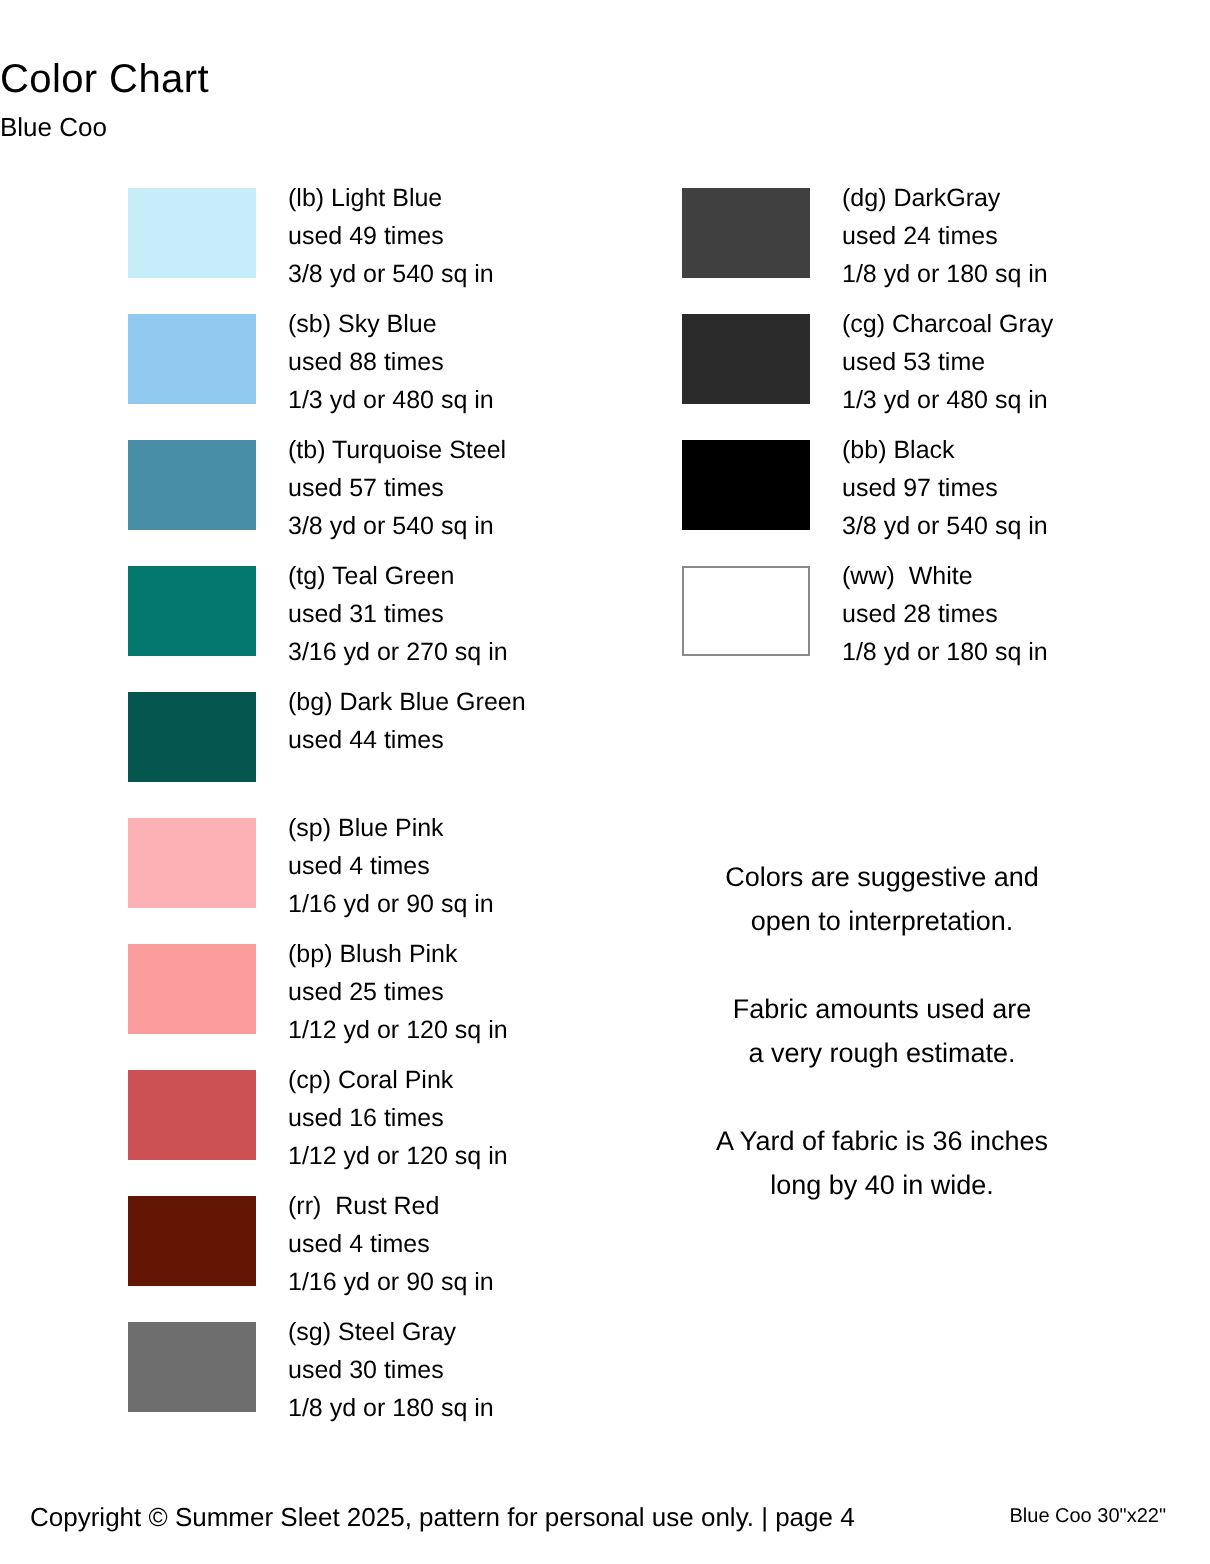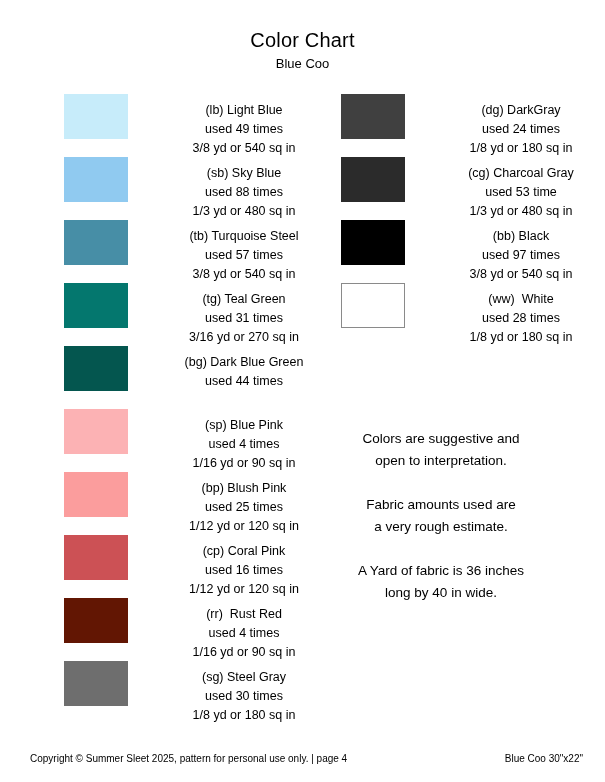--- a/index.html
+++ b/index.html
@@ -15,21 +15,21 @@
     color: #000000;
     overflow: hidden;
   }
 
   
   #header {
     position: absolute;
     top: 28px;
     left: 0;
     width: 605px;
-    text-align: center;
+    text-align: left;
   }
   #chart-title {
     font-size: 20px;
     font-weight: normal;
     line-height: 24px;
     margin: 0;
     letter-spacing: 0.2px;
   }
   #chart-subtitle {
     font-size: 13px;
@@ -56,23 +56,22 @@
     width: 64px;
     height: 45px;
     box-sizing: border-box;
   }
   .swatch.bordered {
     border: 1px solid #8a8a8a;
   }
   .legend-text {
     position: absolute;
     left: 80px;
-    top: 11px;
+    top: 0;
     width: 200px;
-    text-align: center;
   }
   .legend-name,
   .legend-used,
   .legend-amount {
     font-size: 12.5px;
     line-height: 19px;
     white-space: pre;
   }
 
   
@@ -96,23 +95,23 @@
   
   #footer {
     position: absolute;
     left: 0;
     bottom: 16px;
     width: 605px;
     height: 14px;
   }
   #footer-left {
     position: absolute;
-    left: 30px;
+    left: 15px;
     top: 0;
-    font-size: 10px;
+    font-size: 13px;
     line-height: 14px;
     white-space: pre;
   }
   #footer-right {
     position: absolute;
     right: 22px;
     top: 0;
     font-size: 10px;
     line-height: 14px;
     white-space: pre;

